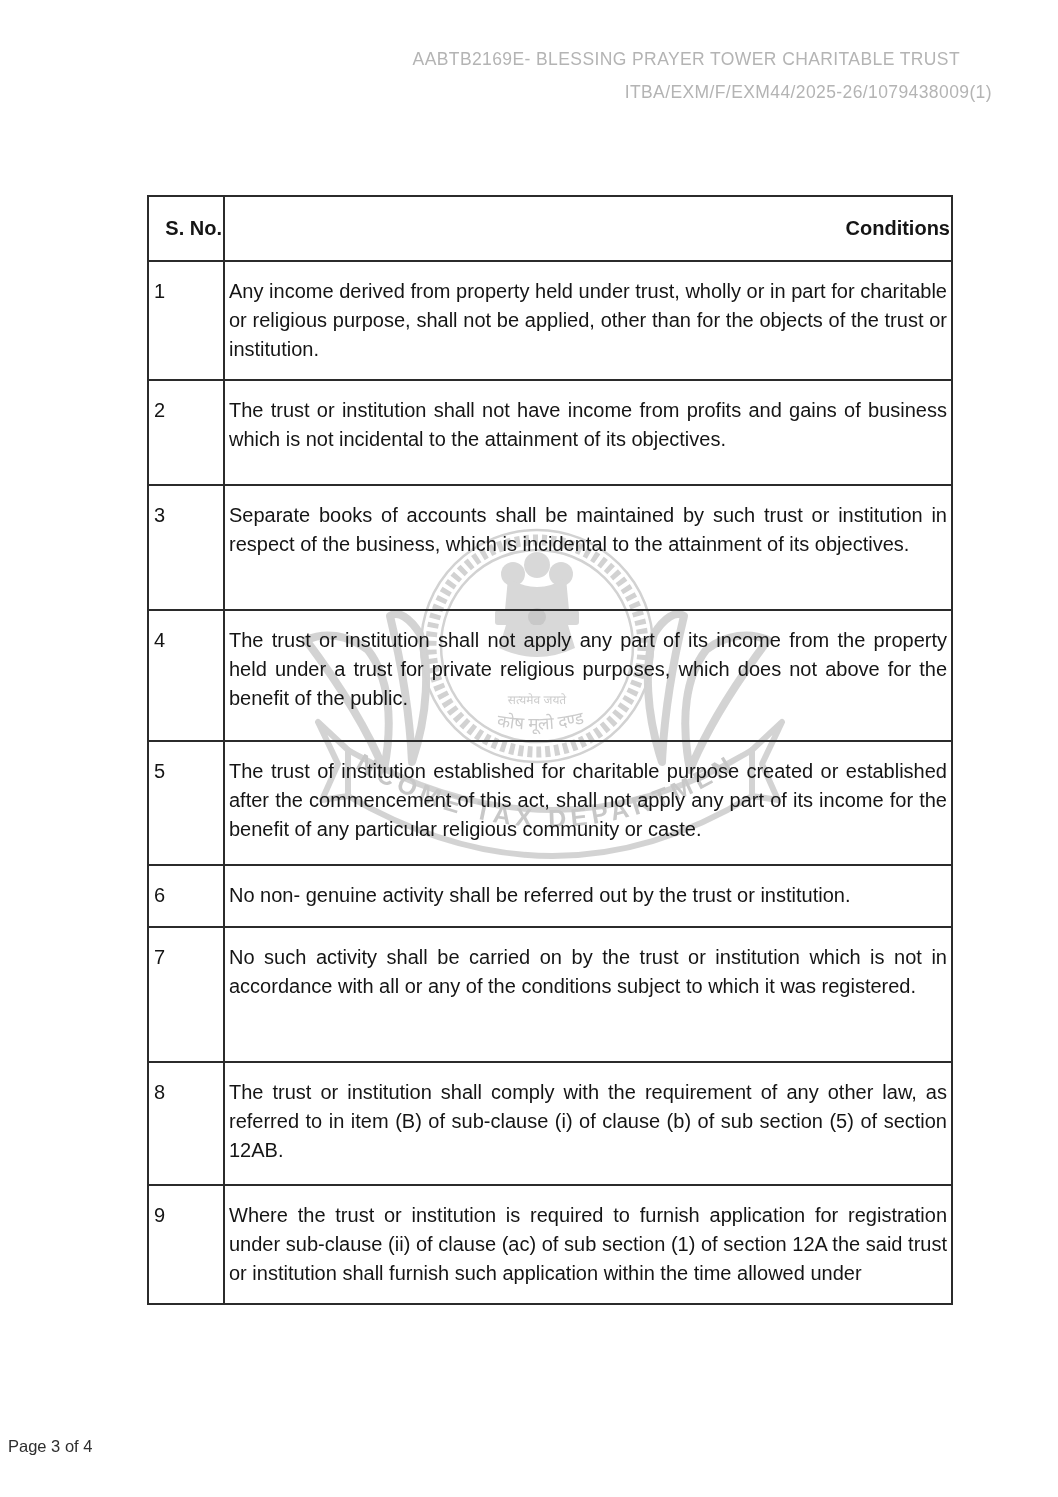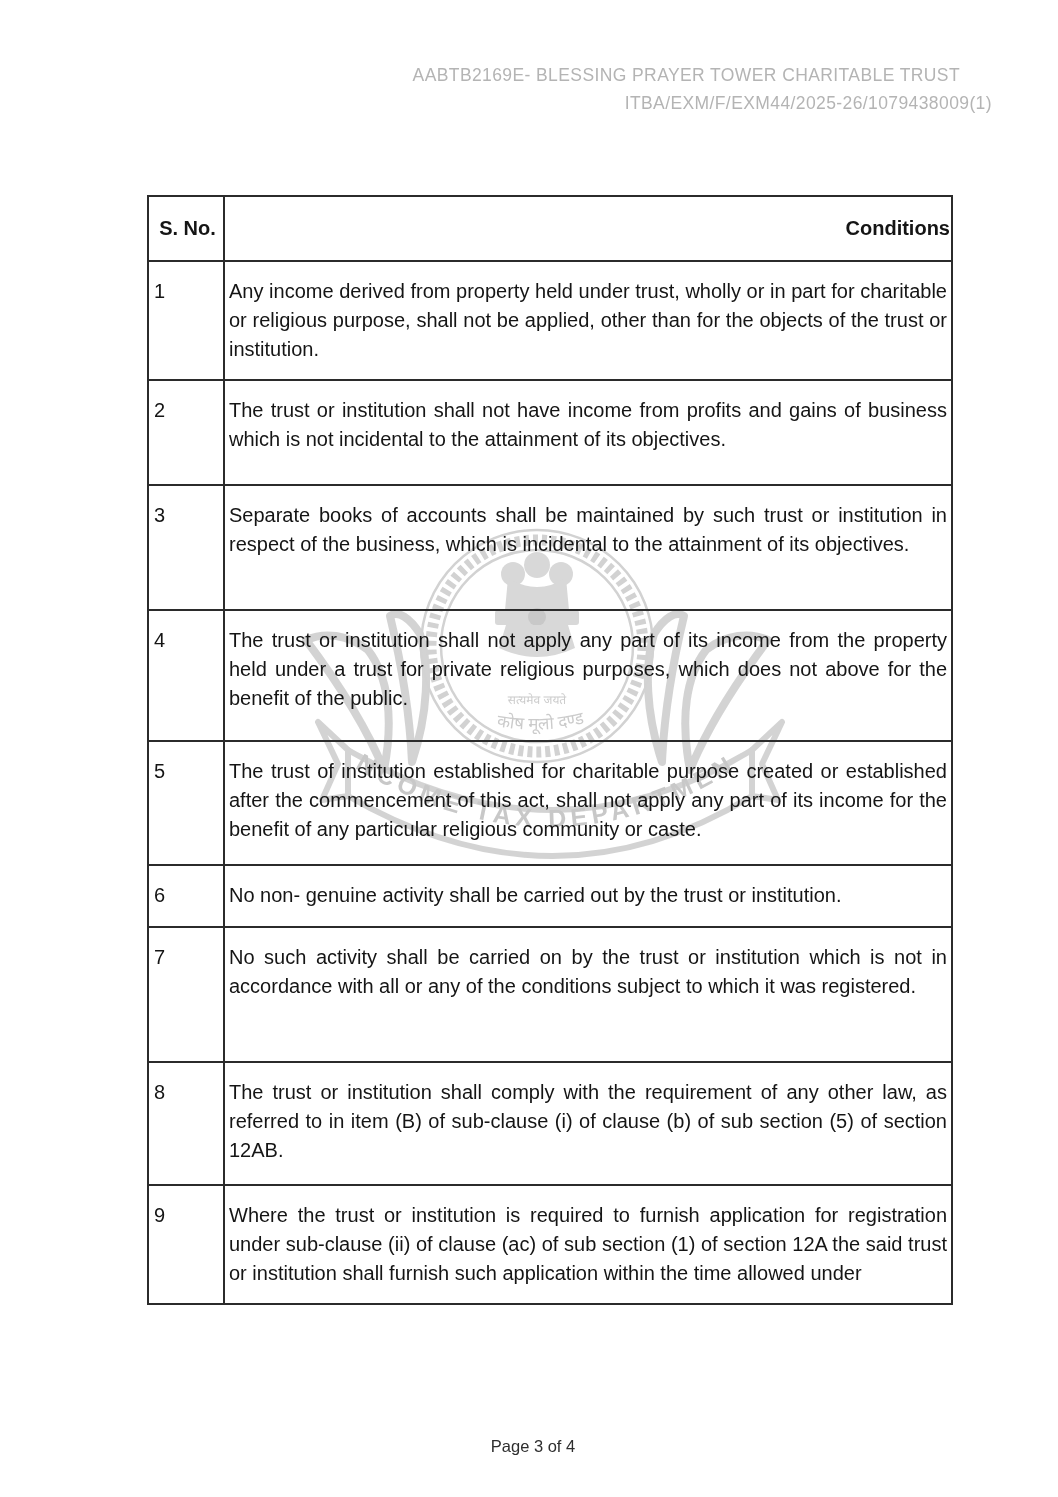--- a/index.html
+++ b/index.html
@@ -10,22 +10,22 @@
     background:#ffffff;
     font-family:"Liberation Sans", sans-serif;
     overflow:hidden;
   }
   
   .doc-header { position:absolute; top:49px; left:0; right:0; }
   .doc-header .ref-line {
     position:absolute; white-space:nowrap;
     color:#b4b4b4; font-size:17.5px; letter-spacing:0.4px;
   }
-  .doc-header .ref-line.l1 { top:16px;   right:98px;margin-left:16px; }
-  .doc-header .ref-line.l2 { top:44px; right:66px; }
+  .doc-header .ref-line.l1 { top:0;   right:98px;margin-left:16px; }
+  .doc-header .ref-line.l2 { top:33px; right:66px; }
 
   
   .page-title {
     position:absolute; top:118px; left:48px; right:0;
     text-align:center;
     font-family:"Liberation Serif", serif;
     font-weight:bold; font-size:25px; color:#141414;
   }
 
   
@@ -43,42 +43,42 @@
     z-index:1; background:transparent;
   }
   table.conditions th, table.conditions td {
     border:2px solid #2b2b2b;
     color:#151515;
     background:transparent;
   }
   table.conditions col.c-no  { width:76px; }
   thead tr { height:65px; }
   thead th { font-size:20px; font-weight:bold; vertical-align:middle; }
-  thead th.h-no   { text-align:center; padding-left:4px; }
+  thead th.h-no   { text-align:right; padding-left:4px; }
   thead th.h-cond { text-align:right;margin-left:45px; }
   tbody td {
     vertical-align:top;
     font-size:20px; line-height:29px;
     padding:15px 4px 15px 4px;
   }
   tbody td.no   { padding-left:5px; }
   tbody td.cond { text-align:justify; text-align-last:left;margin-top:46px; -moz-text-align-last:left; }
   tbody tr:nth-child(1) { height:117px; }
   tbody tr:nth-child(2) { height:105px; }
   tbody tr:nth-child(3) { height:125px; }
   tbody tr:nth-child(4) { height:131px; }
   tbody tr:nth-child(5) { height:124px; }
   tbody tr:nth-child(6) { height:62px;  }
   tbody tr:nth-child(7) { height:135px; }
   tbody tr:nth-child(8) { height:123px; }
   tbody tr:nth-child(9) { height:112px; }
 
   .page-footer {
     position:absolute; top:1437px; left:8px; right:0;
-    text-align:center; font-size:16.5px; color:#2e2e2e;
+    font-size:16.5px; color:#2e2e2e;
   }
 </style>
 </head>
 <body>
 
 <div class="page">
 
   <div class="doc-header">
     <div class="ref-line l1">AABTB2169E- BLESSING PRAYER TOWER CHARITABLE TRUST</div>
     <div class="ref-line l2">ITBA/EXM/F/EXM44/2025-26/1079438009(1)</div>
@@ -159,21 +159,21 @@
       <tr>
         <td class="no">4</td>
         <td class="cond">The trust or institution shall not apply any part of its income from the property held under a trust for private religious purposes, which does not above for the benefit of the public.</td>
       </tr>
       <tr>
         <td class="no">5</td>
         <td class="cond">The trust of institution established for charitable purpose created or established after the commencement of this act, shall not apply any part of its income for the benefit of any particular religious community or caste.</td>
       </tr>
       <tr>
         <td class="no">6</td>
-        <td class="cond">No non- genuine activity shall be carried out by the trust or institution.</td>
+        <td class="cond">No non- genuine activity shall be referred out by the trust or institution.</td>
       </tr>
       <tr>
         <td class="no">7</td>
         <td class="cond">No such activity shall be carried on by the trust or institution which is not in accordance with all or any of the conditions subject to which it was registered.</td>
       </tr>
       <tr>
         <td class="no">8</td>
         <td class="cond">The trust or institution shall comply with the requirement of any other law, as referred to in item (B) of sub-clause (i) of clause (b) of sub section (5) of section 12AB.</td>
       </tr>
       <tr>

